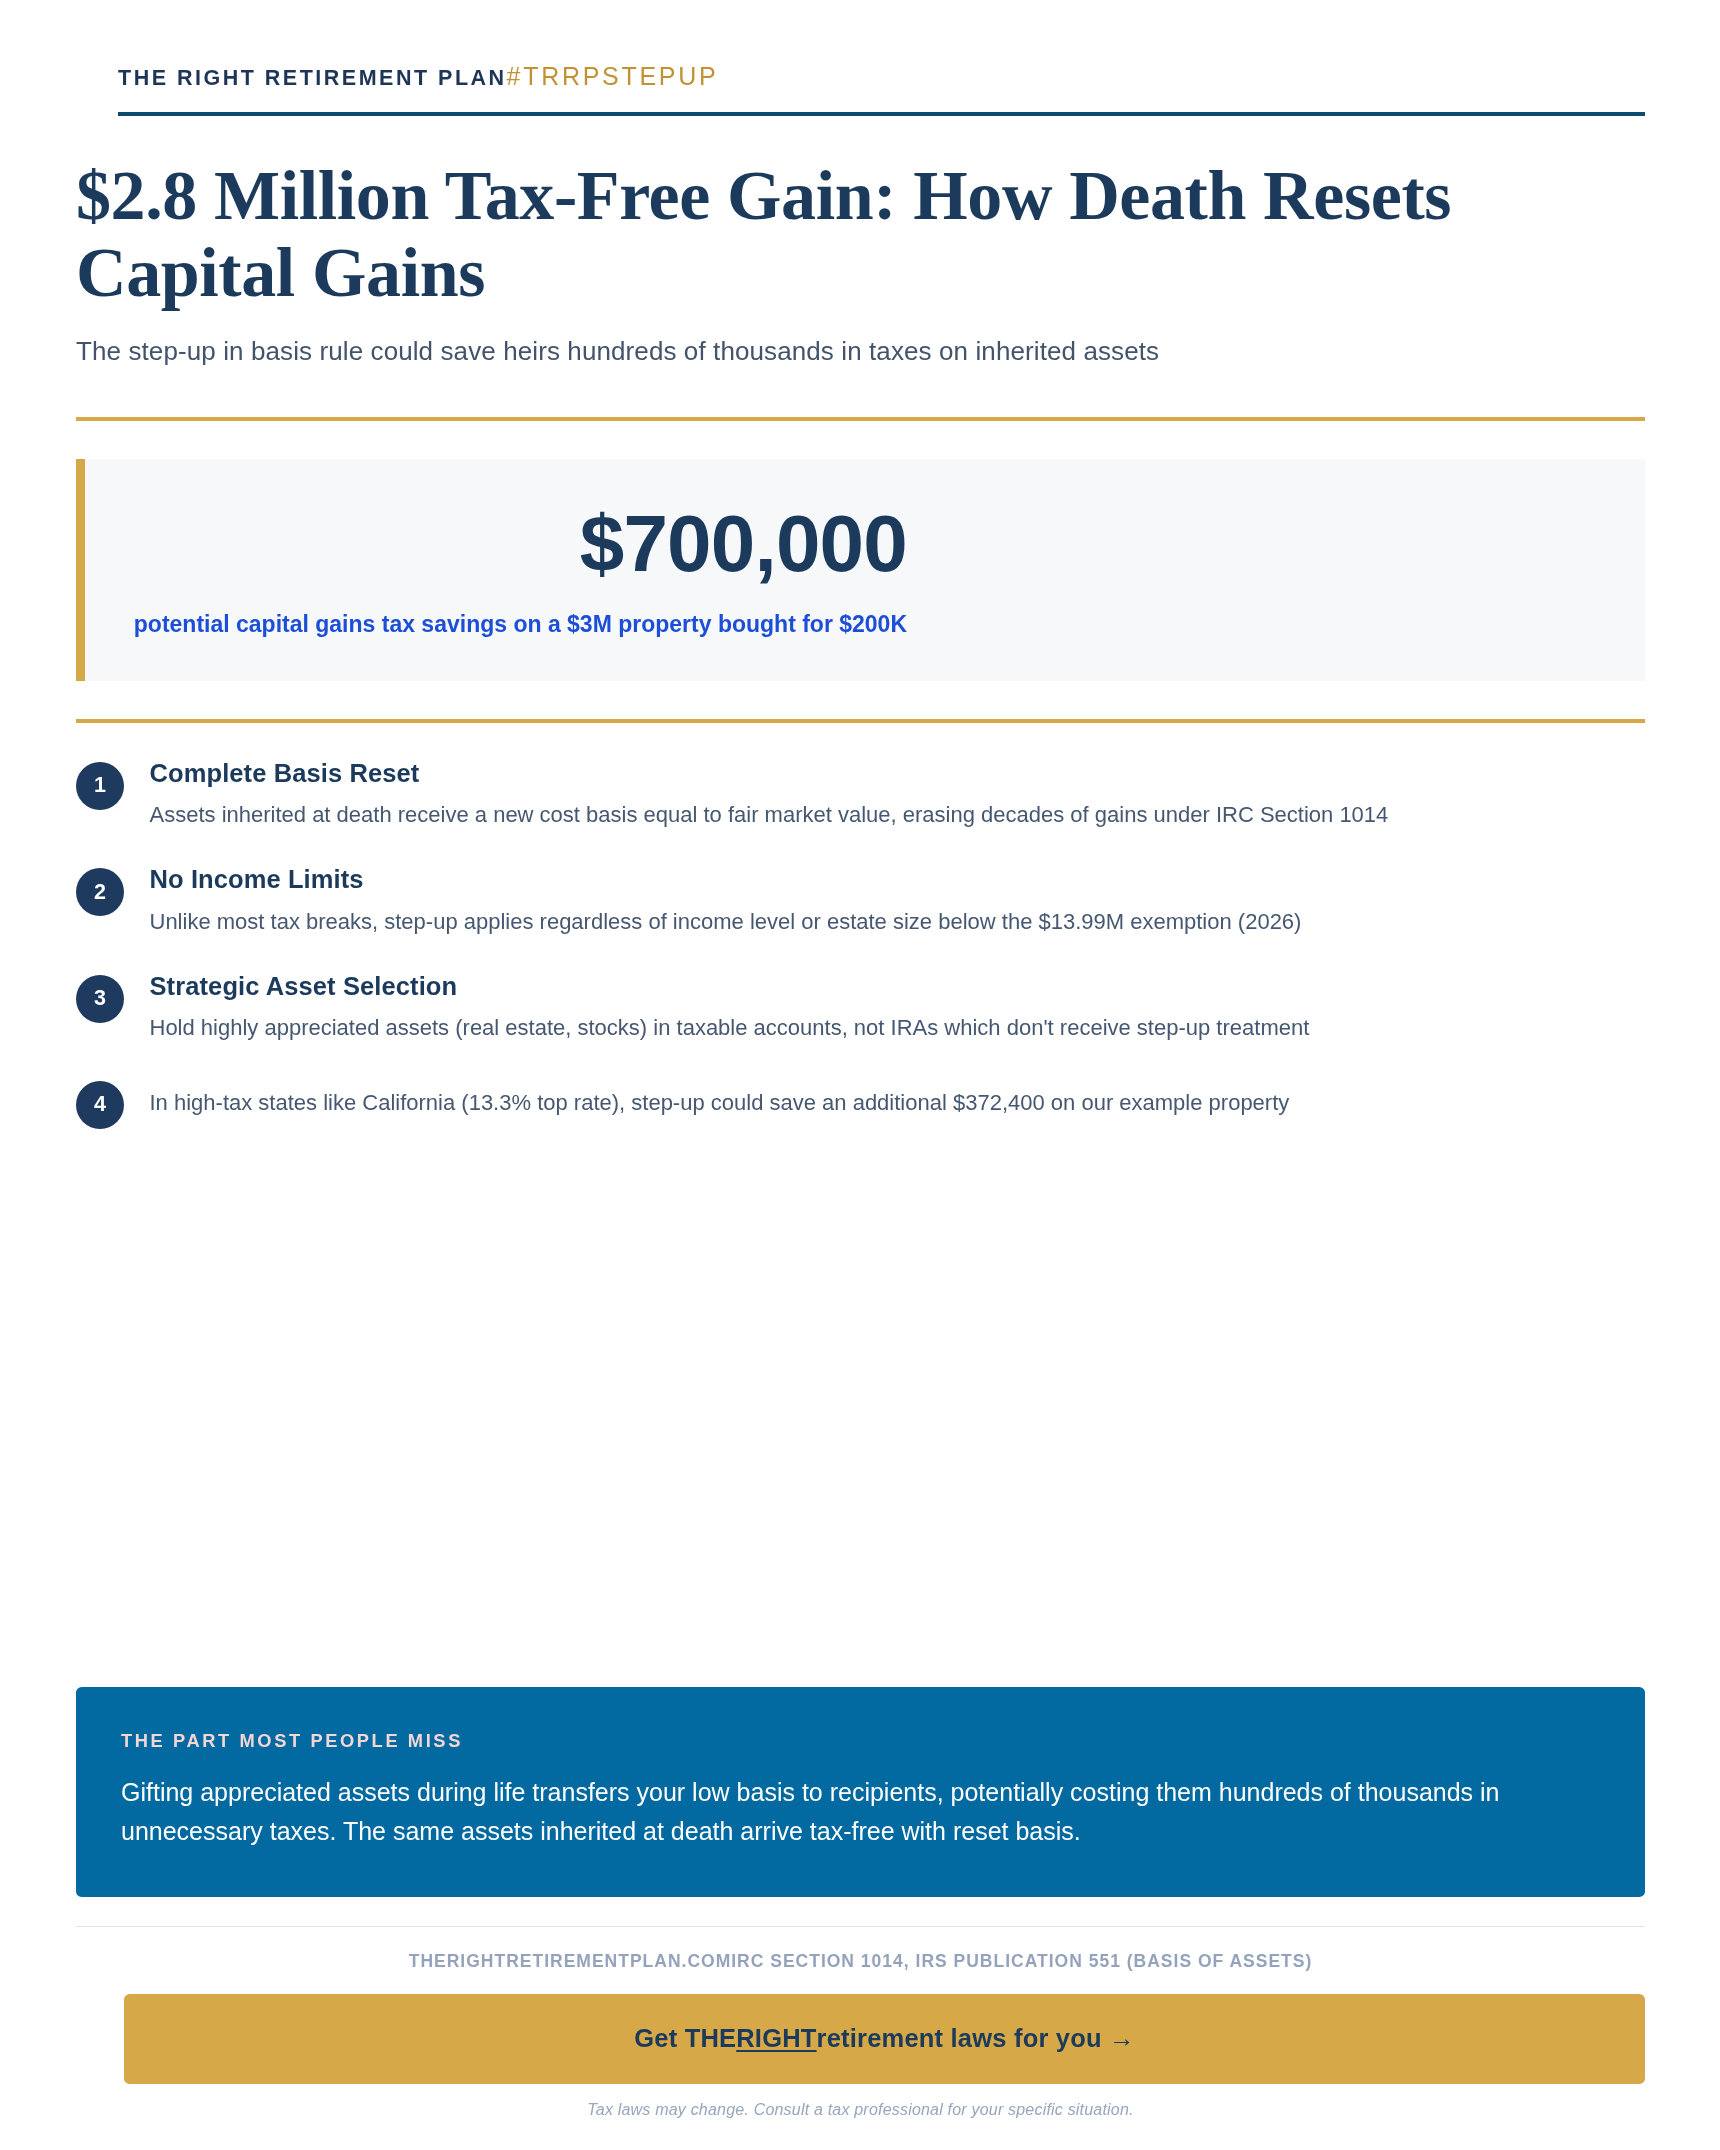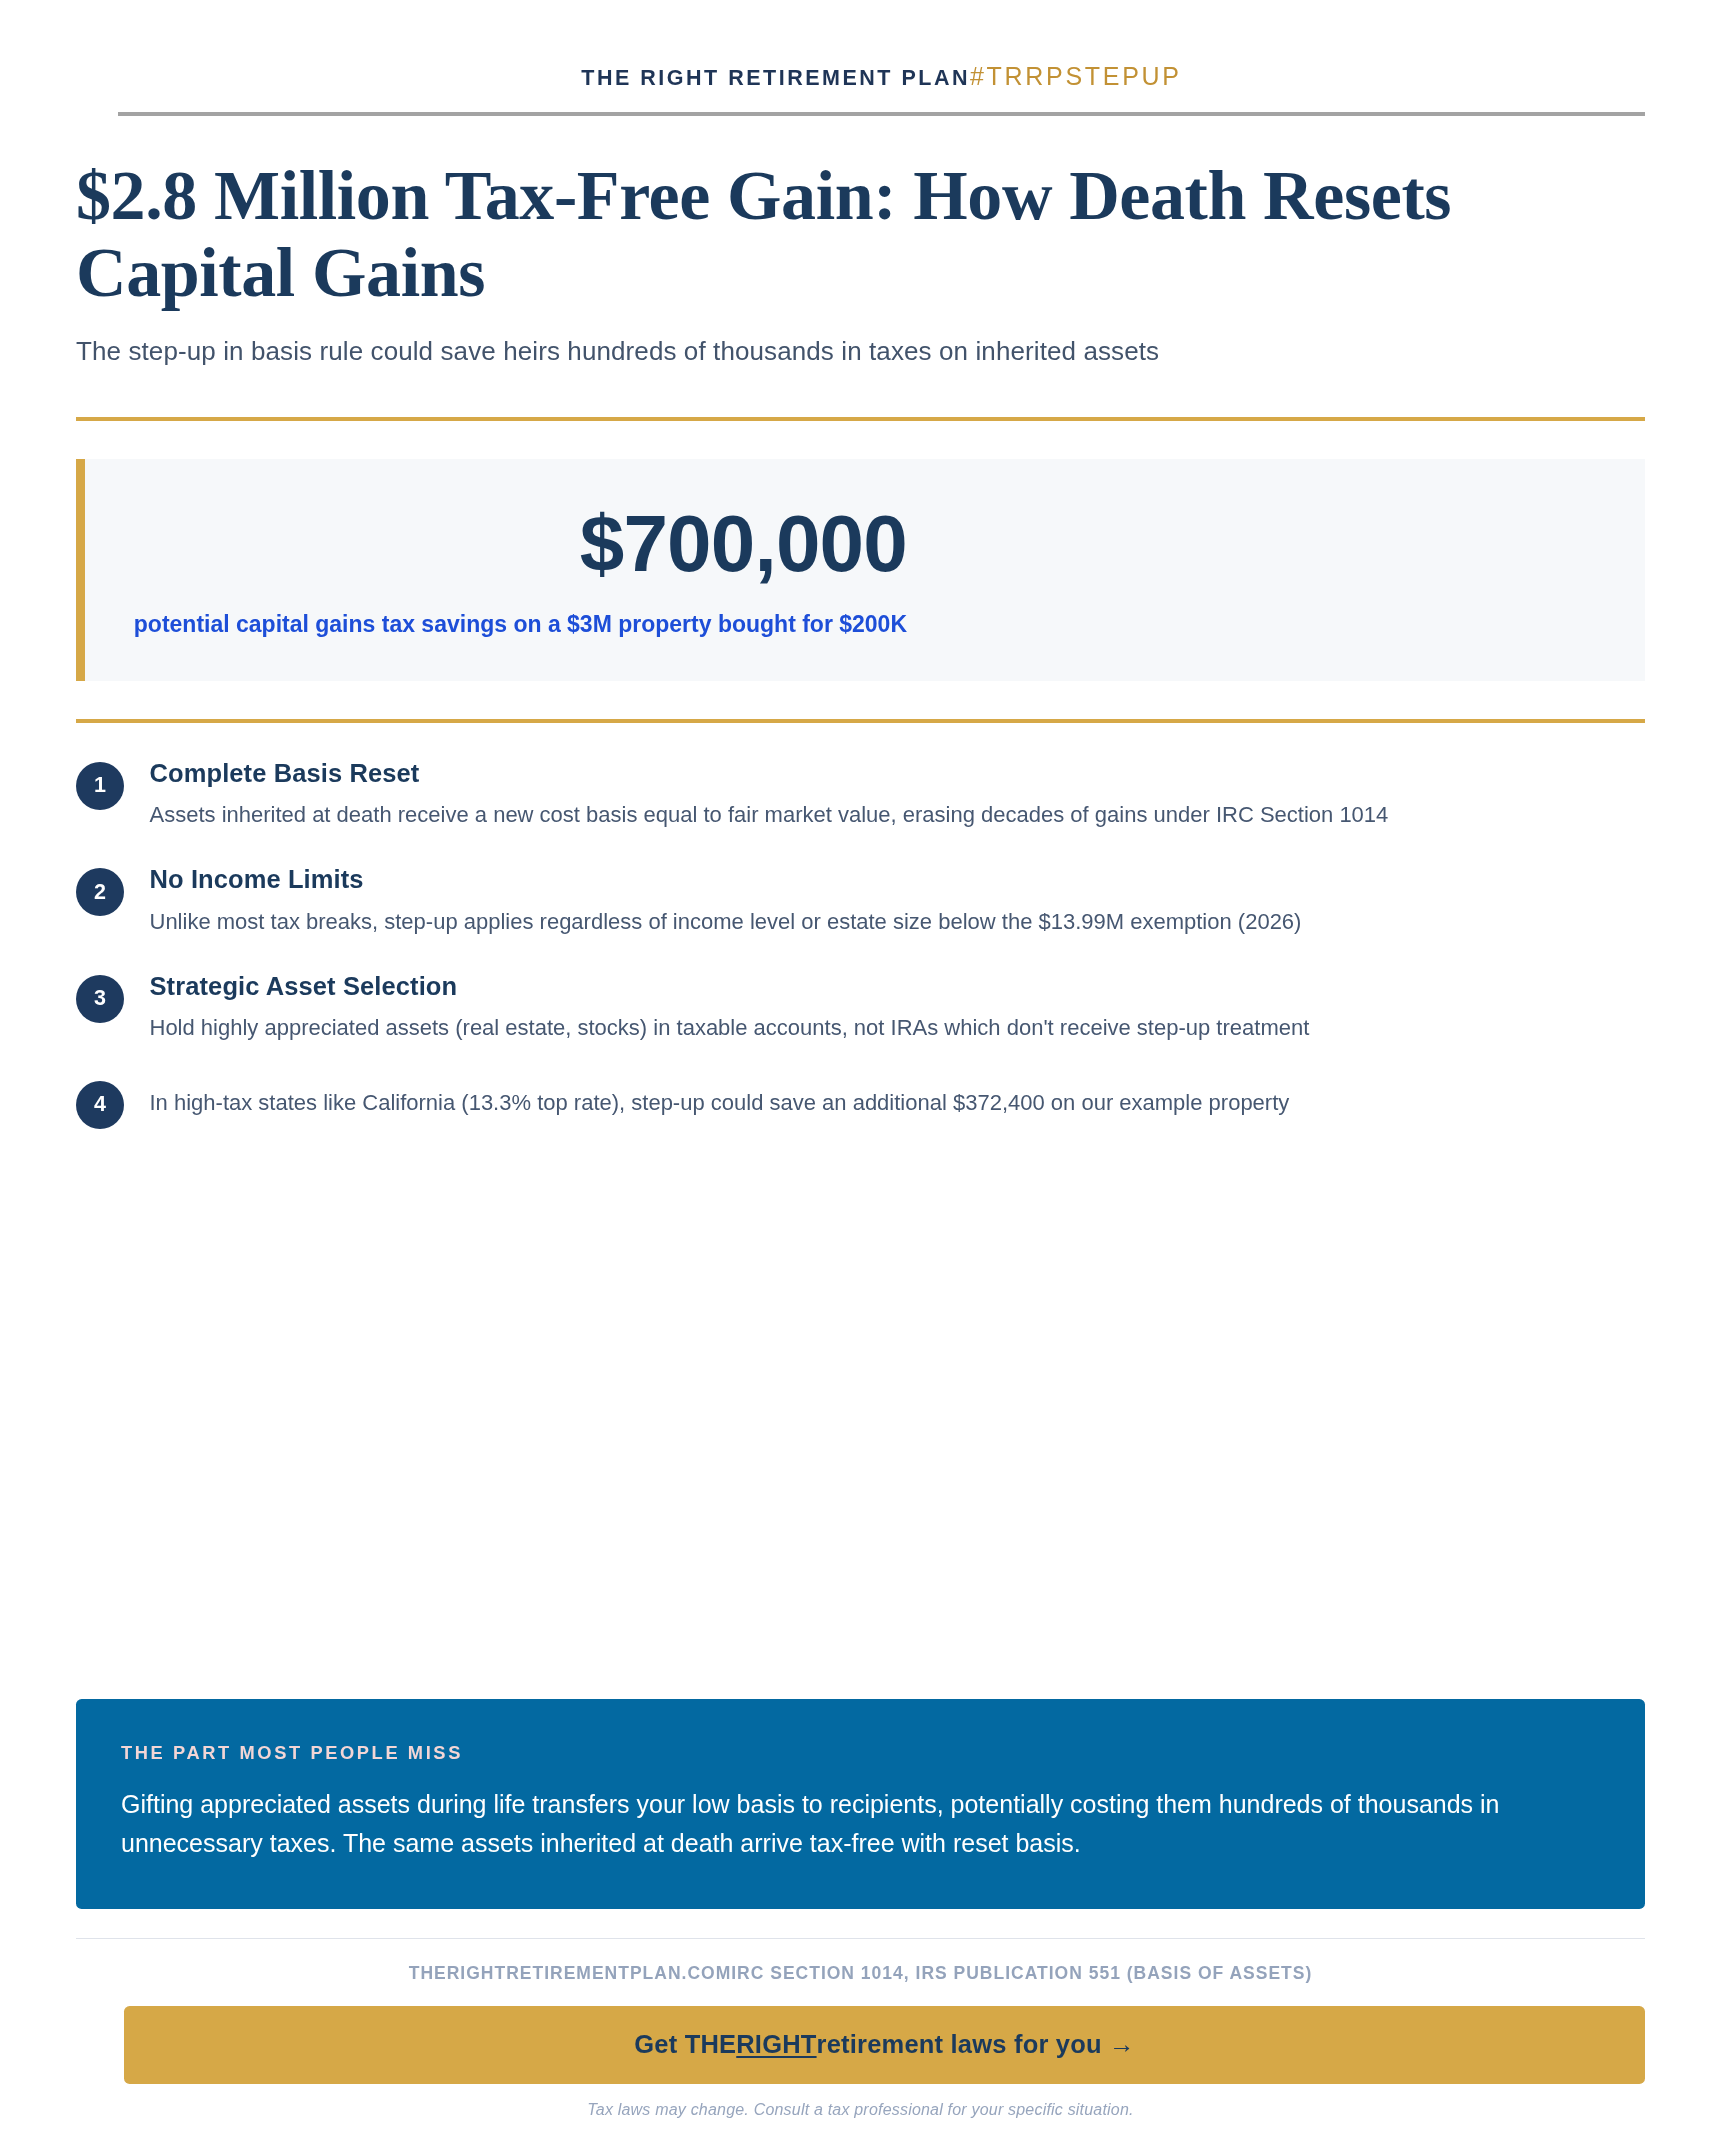--- a/index.html
+++ b/index.html
@@ -23,24 +23,24 @@
     padding: 0 76px;
     position: relative;
     display: flex;
     flex-direction: column;
   }
 
   
   .masthead {
     display: flex;
     align-items: baseline;
-    justify-content: center;
+    justify-content: flex-start;
     padding-top: 62px;
     padding-bottom: 21px;
-    border-bottom: 4px solid #a3a3a3;
+    border-bottom: 4px solid #0c4a6e;
     margin-left: 42px;
   }
   .brand {
     font-size: 21.5px;
     font-weight: 700;
     letter-spacing: 2.5px;
     color: #1f3557;
     text-transform: uppercase;
   }
   .hashtag {
@@ -199,21 +199,21 @@
     font-weight: 700;
     letter-spacing: 1px;
     color: #94a3bb;
     text-transform: uppercase;
   }
 
   .cta {
     margin-top: 22px;
     background: #d6a847;
     border-radius: 5.6px;
-    height: 78px;
+    height: 90px;
     display: flex;
     align-items: center;
     justify-content: center;
     color: #1b3a5c;
     font-size: 25.5px;
     font-weight: 700;
     letter-spacing: 0.2px;
     cursor: pointer;
     margin-left: 48px;
   }

